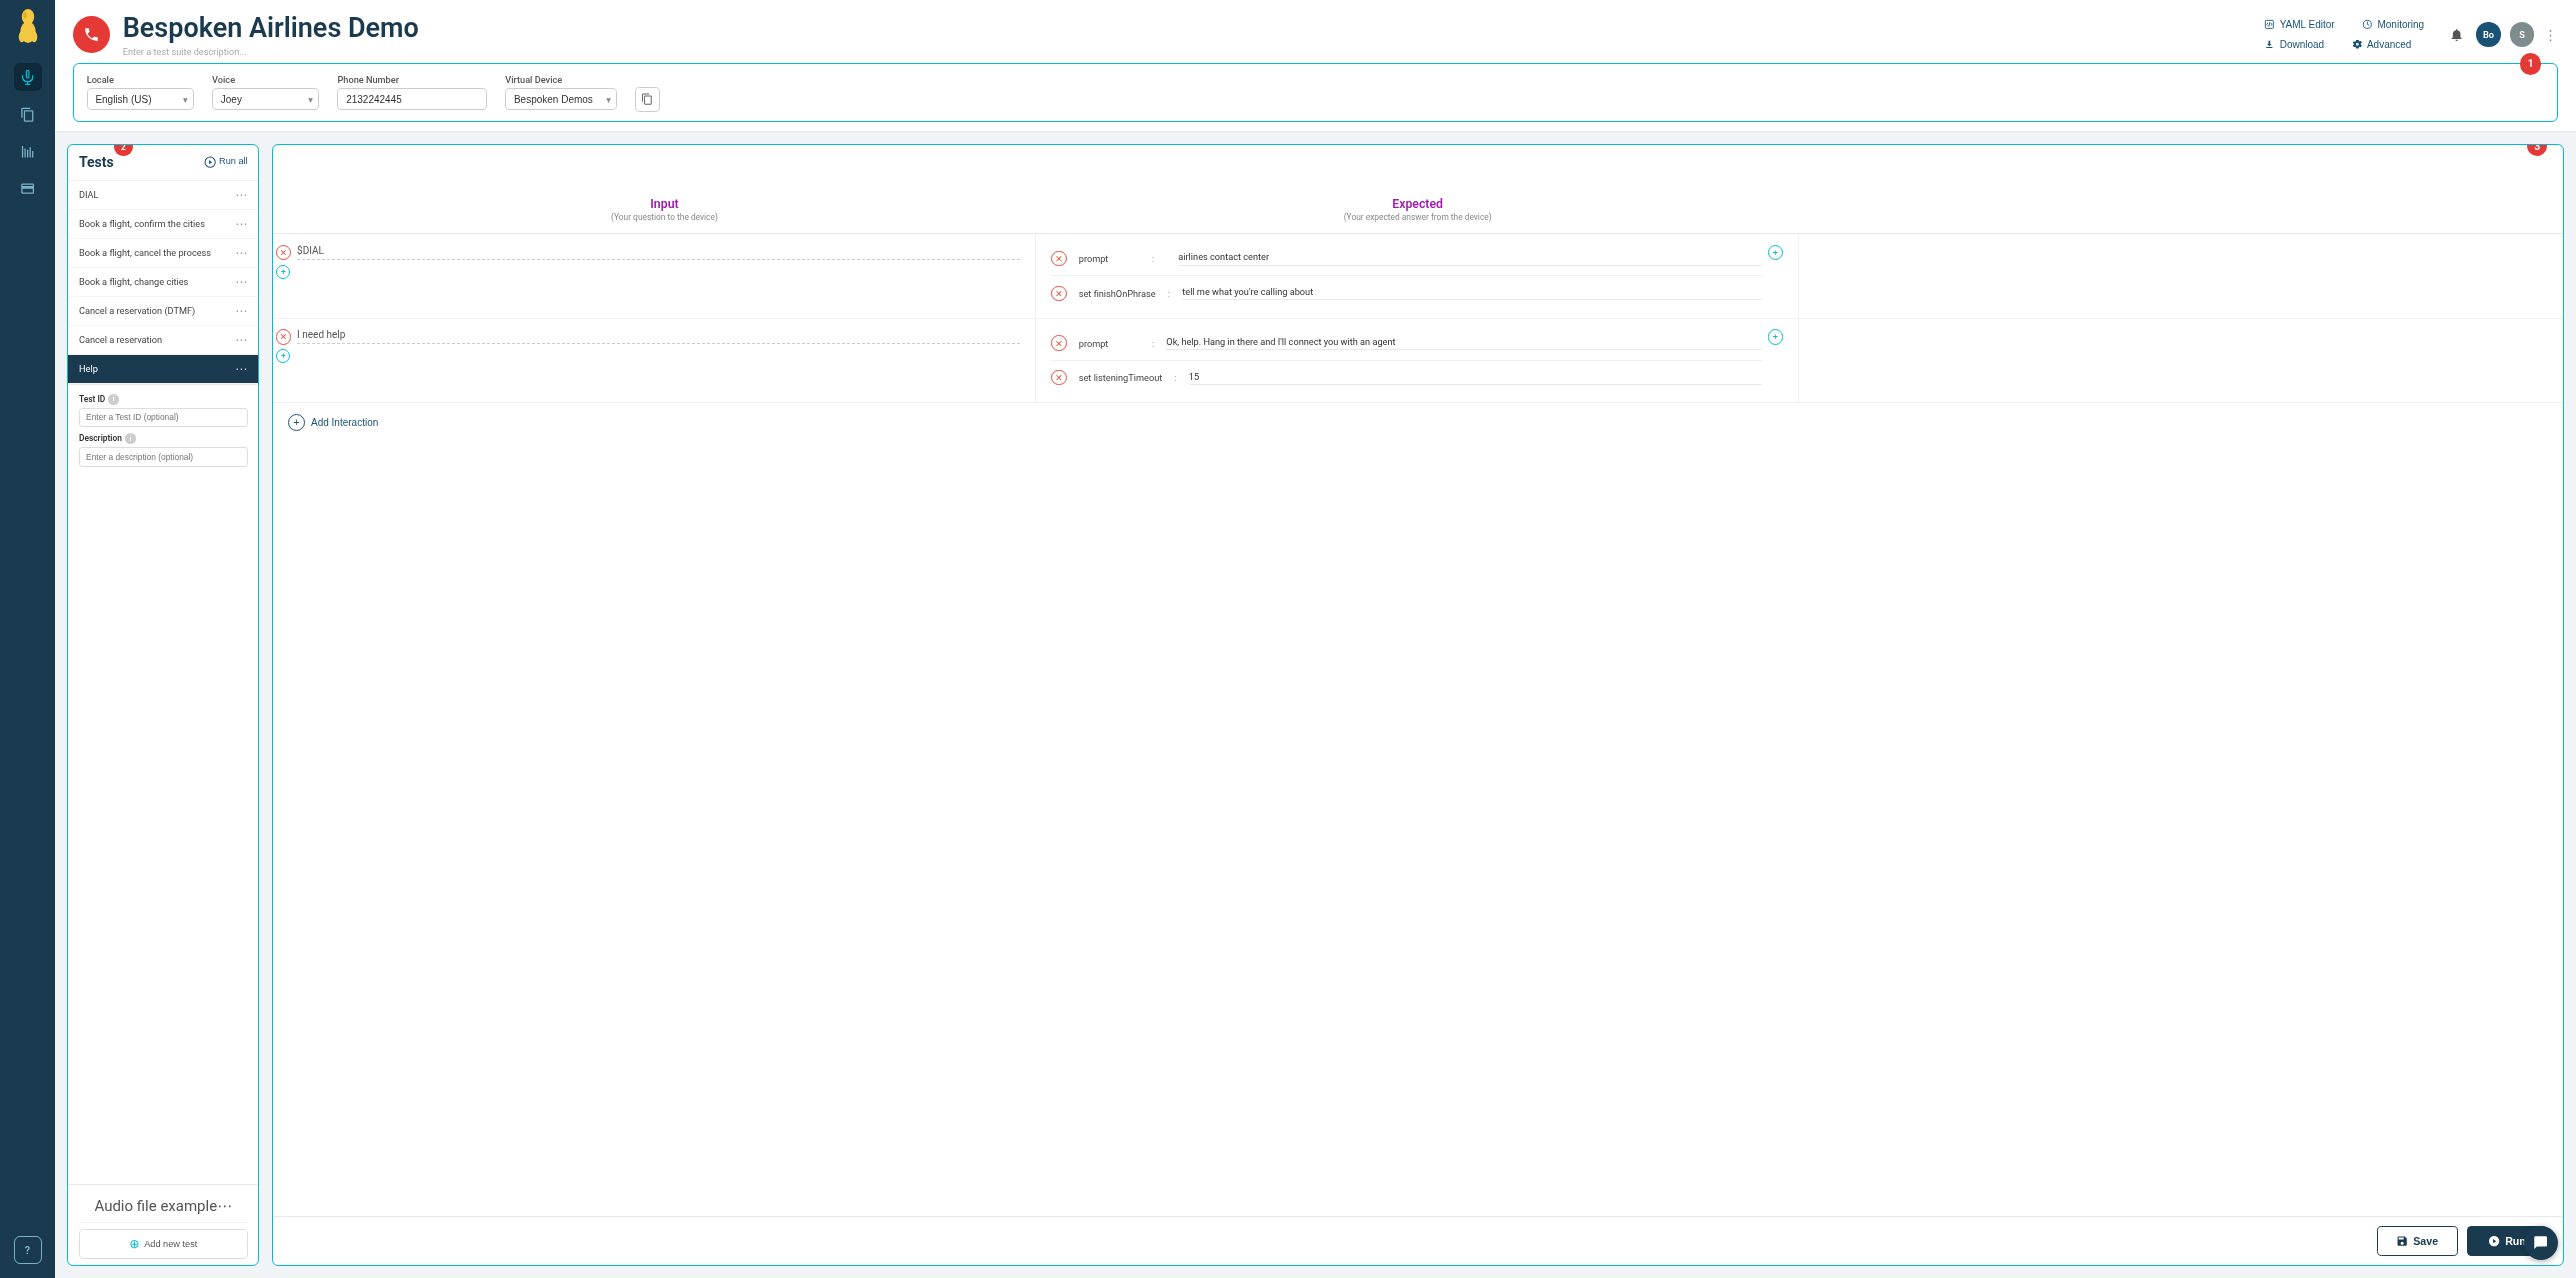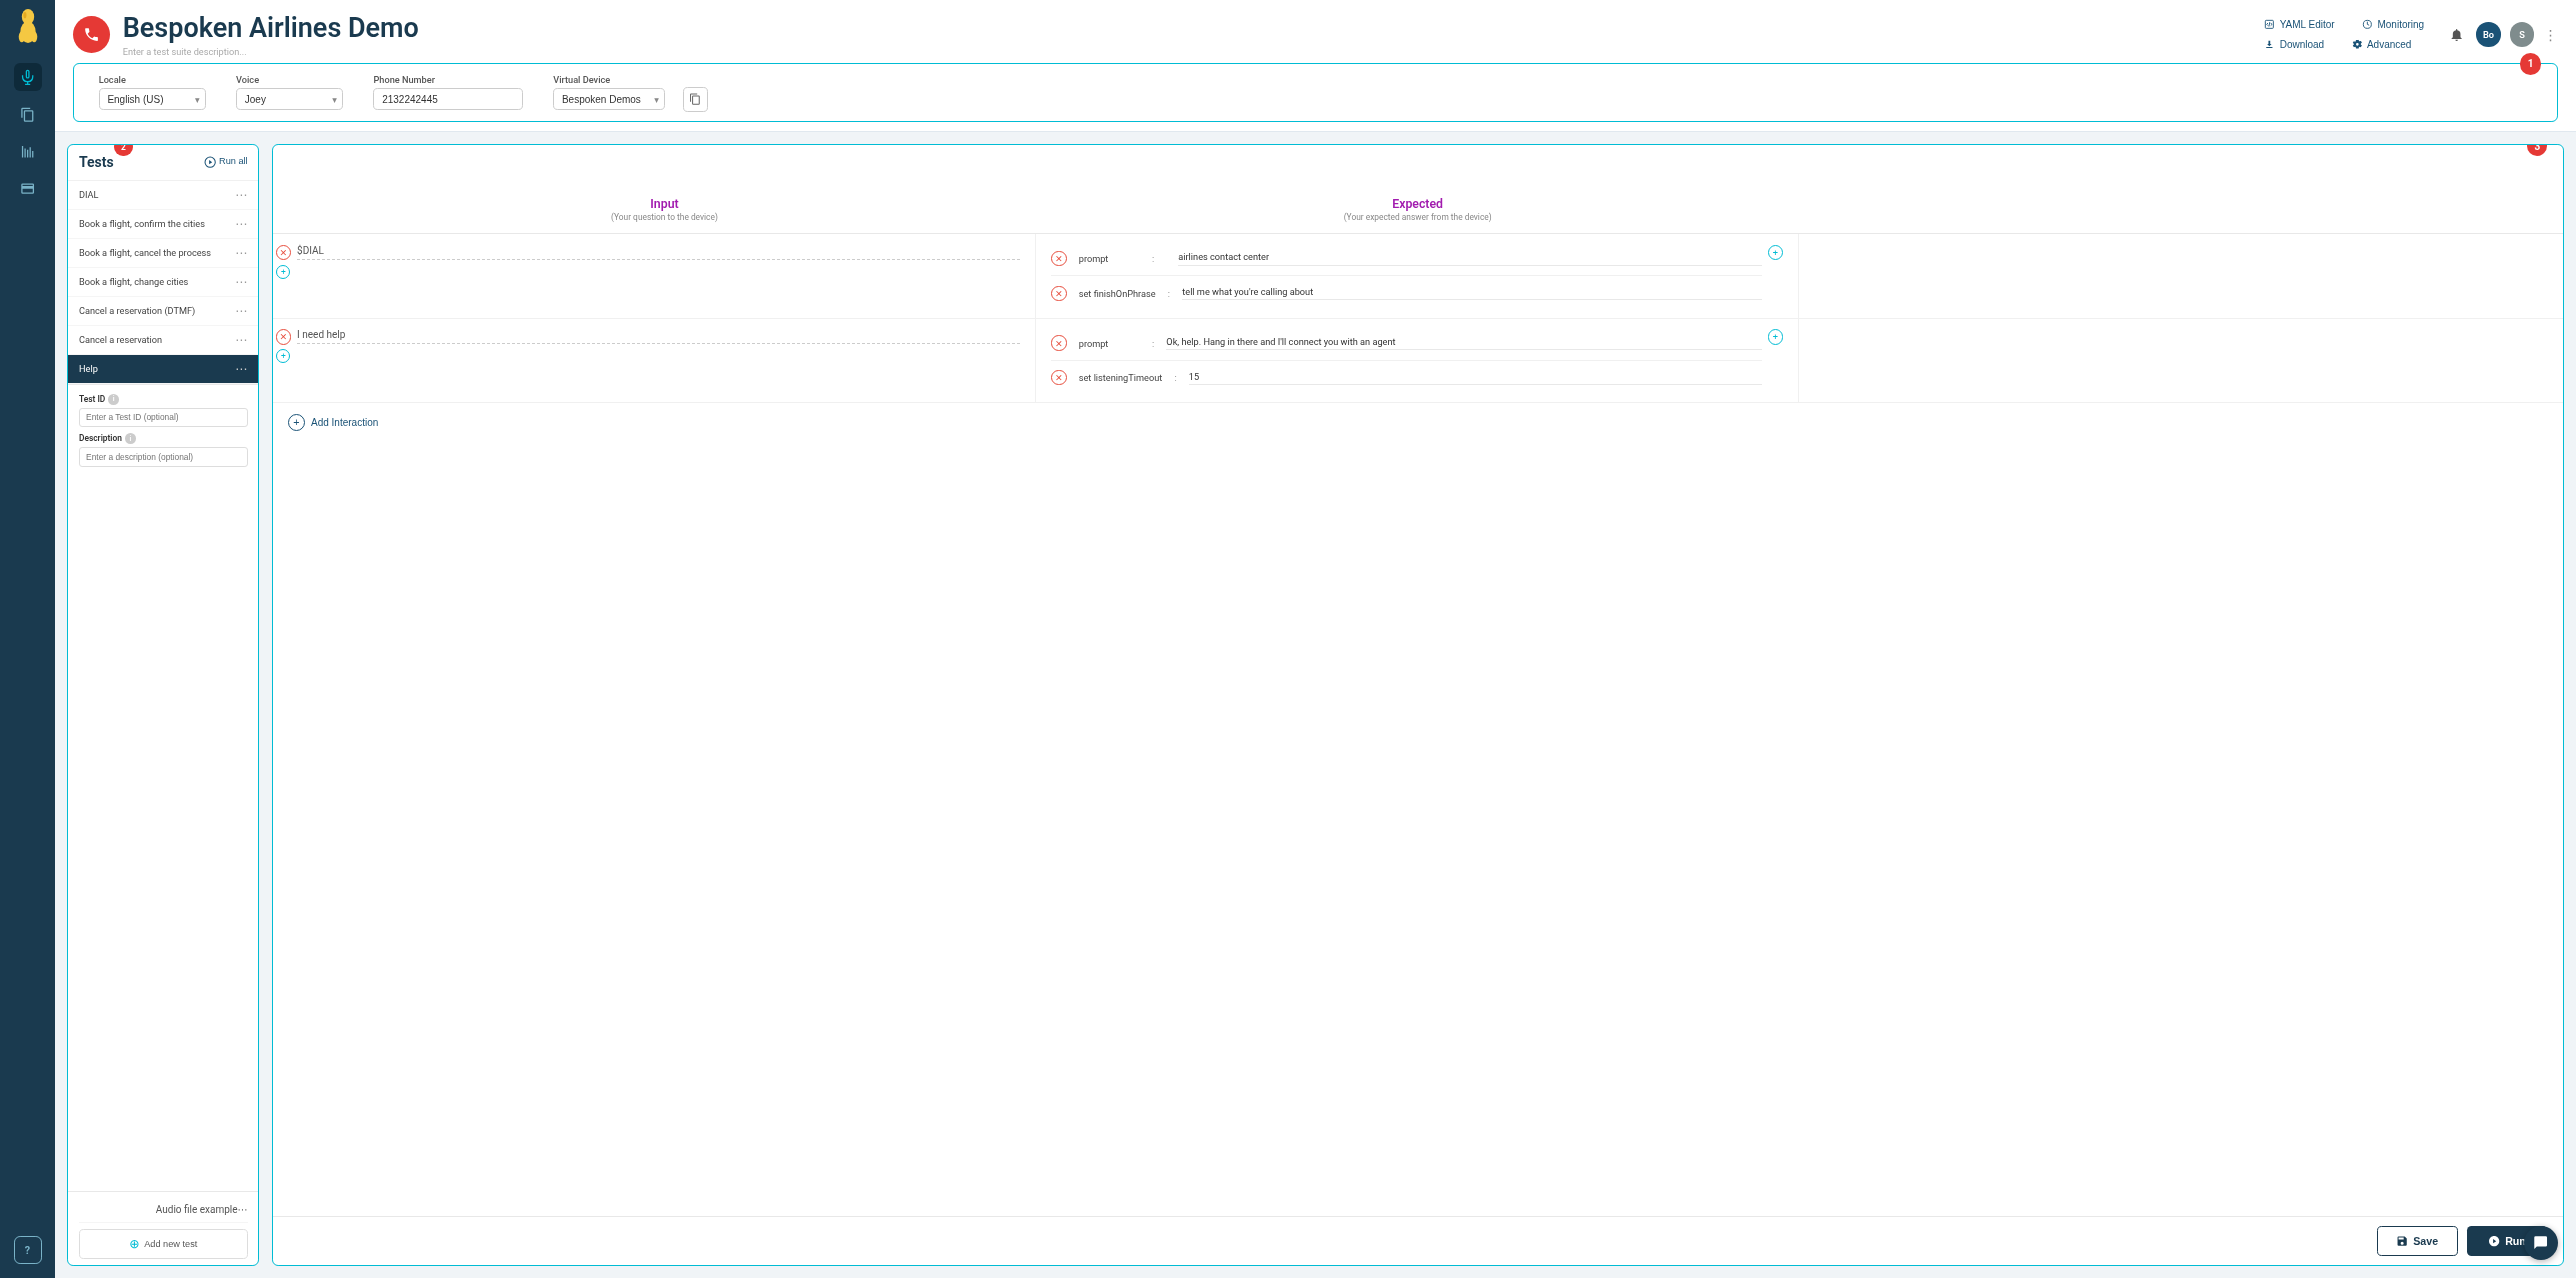--- a/index.html
+++ b/index.html
@@ -157,21 +157,20 @@
       font-size: 10px;
       font-weight: 700;
       display: flex;
       align-items: center;
       justify-content: center;
     }
     .config-field {
       display: flex;
       flex-direction: column;
       gap: 3.1px;
-      margin-left: 12px;
     }
     .config-label {
       font-size: 9.2px;
       color: #555;
       font-weight: 500;
     }
     .config-select {
       border: 0.8px solid #ccc;
       border-radius: 4.6px;
       padding: 4.6px 23px 4.6px 7.7px;
@@ -333,23 +332,23 @@
       color: #aaa;
       margin-bottom: 6.1px;
     }
     .tests-footer {
       padding: 6.1px 10.7px;
       border-top: 0.8px solid #e8e8e8;
     }
     .tests-footer-item {
       display: flex;
       align-items: center;
-      justify-content: flex-end;
+      justify-content: center;
       padding: 6.1px 0;
-      font-size: 10px;
+      font-size: 15px;
       color: #555;
       border-bottom: 0.8px solid #f5f5f5;
     }
     .add-test-btn {
       display: flex;
       align-items: center;
       justify-content: center;
       gap: 4.6px;
       width: 100%;
       padding: 7px;

